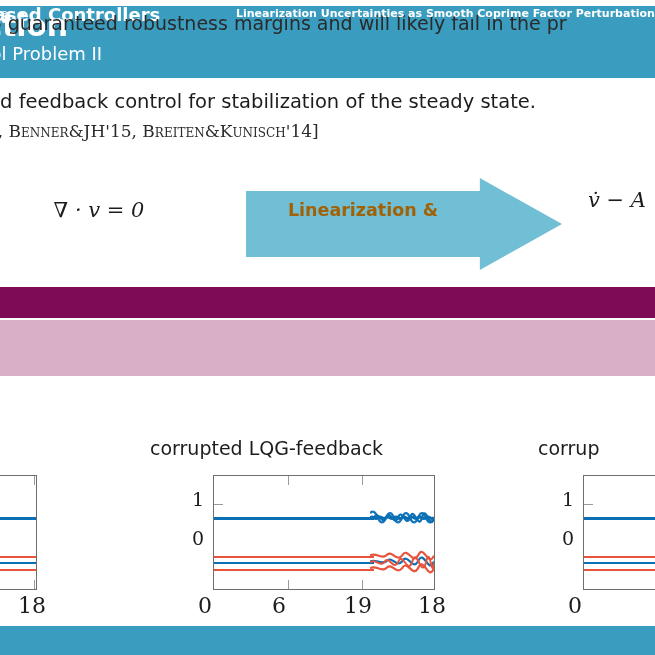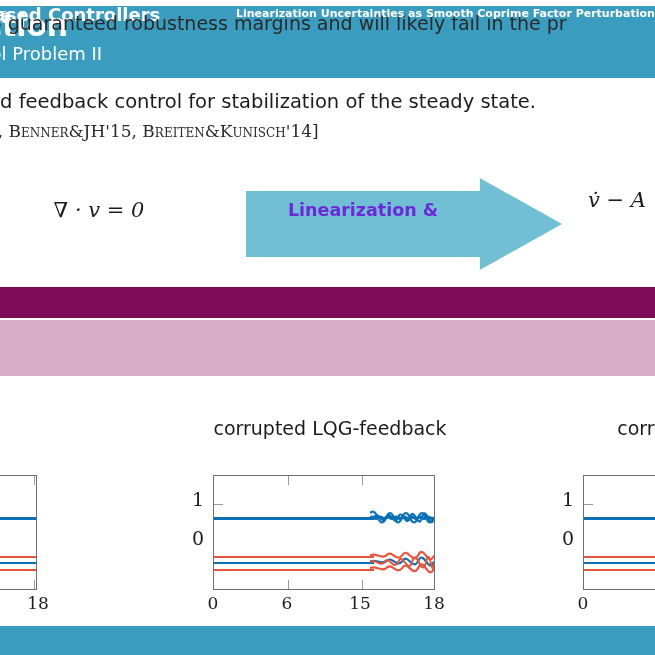--- a/index.html
+++ b/index.html
@@ -96,21 +96,21 @@
     position: absolute;
     inset: 0;
     background: #71bfd4;
     clip-path: polygon(0% 14%, 74% 14%, 74% 0%, 100% 50%, 74% 100%, 74% 86%, 0% 86%);
   }
   .arrow-text {
     position: absolute;
     left: 6px; top: 19px;
     width: 222px;
     text-align: center;
-    color: #6d28d9;
+    color: #a16207;
     font-weight: bold;
     font-size: 17.5px;
     line-height: 26px;
     font-family: "DejaVu Sans", sans-serif;
   }
 
   
   .block-header {
     position: absolute;
     left: 0; top: 287px;
@@ -142,48 +142,47 @@
   }
 
   
   .plot {
     position: absolute;
     top: 415px;
     height: 195px;
   }
   .plot-title {
     position: absolute;
-    top: 2px;
+    top: 22px;
     left: 0;
     width: 100%;
-    text-align: center;
+    text-align: left;
     font-size: 19px;
     color: #1c1c1c;
     white-space: nowrap;
     font-family: "DejaVu Sans", sans-serif;
   }
   .axes {
     position: absolute;
     border: 1.4px solid #6f6f6f;
     background: #ffffff;
     overflow: hidden;
   }
   .ylab {
     position: absolute;
     font-size: 19px;
     color: #1c1c1c;
     font-family: "DejaVu Serif", serif;
     text-align: right;
   }
   .xlab {
     position: absolute;
-    font-size: 17px;
-    color: #1c1c1c;
-    font-family: "DejaVu Serif", serif;
-    text-align: center;
+    font-size: 22px;
+    color: #1c1c1c;
+    font-family: "DejaVu Serif", serif;
   }
   .tick-h {
     position: absolute;
     height: 1.2px;
     width: 9px;
     background: #9a9a9a;
     left: 0;
   }
   .tick-v {
     position: absolute;
@@ -300,21 +299,21 @@
         <path d="M0,81 C6,77 10,85 16,81 C22,74 26,88 32,81 C38,71 42,91 48,81 C54,68 58,94 64,81" fill="none" stroke="#e8533c" stroke-width="2.2"></path>
         <path d="M0,87 C6,84 10,90 16,87 C22,80 26,94 32,87 C38,77 42,97 48,87 C54,73 58,101 64,87" fill="none" stroke="#0a6fb5" stroke-width="2.2"></path>
         <path d="M0,94 C6,90 10,98 16,94 C22,87 26,101 32,94 C38,84 42,104 48,94 C54,80 58,108 64,94" fill="none" stroke="#e8533c" stroke-width="2.2"></path>
         <path d="M0,88 C5,83 9,93 14,88 C19,79 23,97 28,88 C33,75 37,101 42,88 C47,70 51,106 56,88 C60,68 62,108 64,88" fill="none" stroke="#e8533c" stroke-width="2"></path>
       </svg>
     </div>
     <div class="ylab" style="left:28px; top:73px; width:26px;">1</div>
     <div class="ylab" style="left:28px; top:112px; width:26px;">0</div>
     <div class="xlab" style="left:48px; top:178px; width:30px;">0</div>
     <div class="xlab" style="left:122px; top:178px; width:30px;">6</div>
-    <div class="xlab" style="left:194px; top:178px; width:32px;">15</div>
+    <div class="xlab" style="left:194px; top:178px; width:32px;">19</div>
     <div class="xlab" style="left:268px; top:178px; width:32px;">18</div>
   </div>
 
   <div class="plot" style="left:520px; width:300px;">
     <div class="plot-title" style="left:18px; width:220px;">corrup</div>
     <div class="axes" style="left:63px; top:60px; width:222px; height:115px;">
       <div class="tick-h" style="top:28px;"></div>
 
       <div class="trace blue" style="top:41px;"></div>
       <div class="trace red thin" style="top:80px;"></div>

